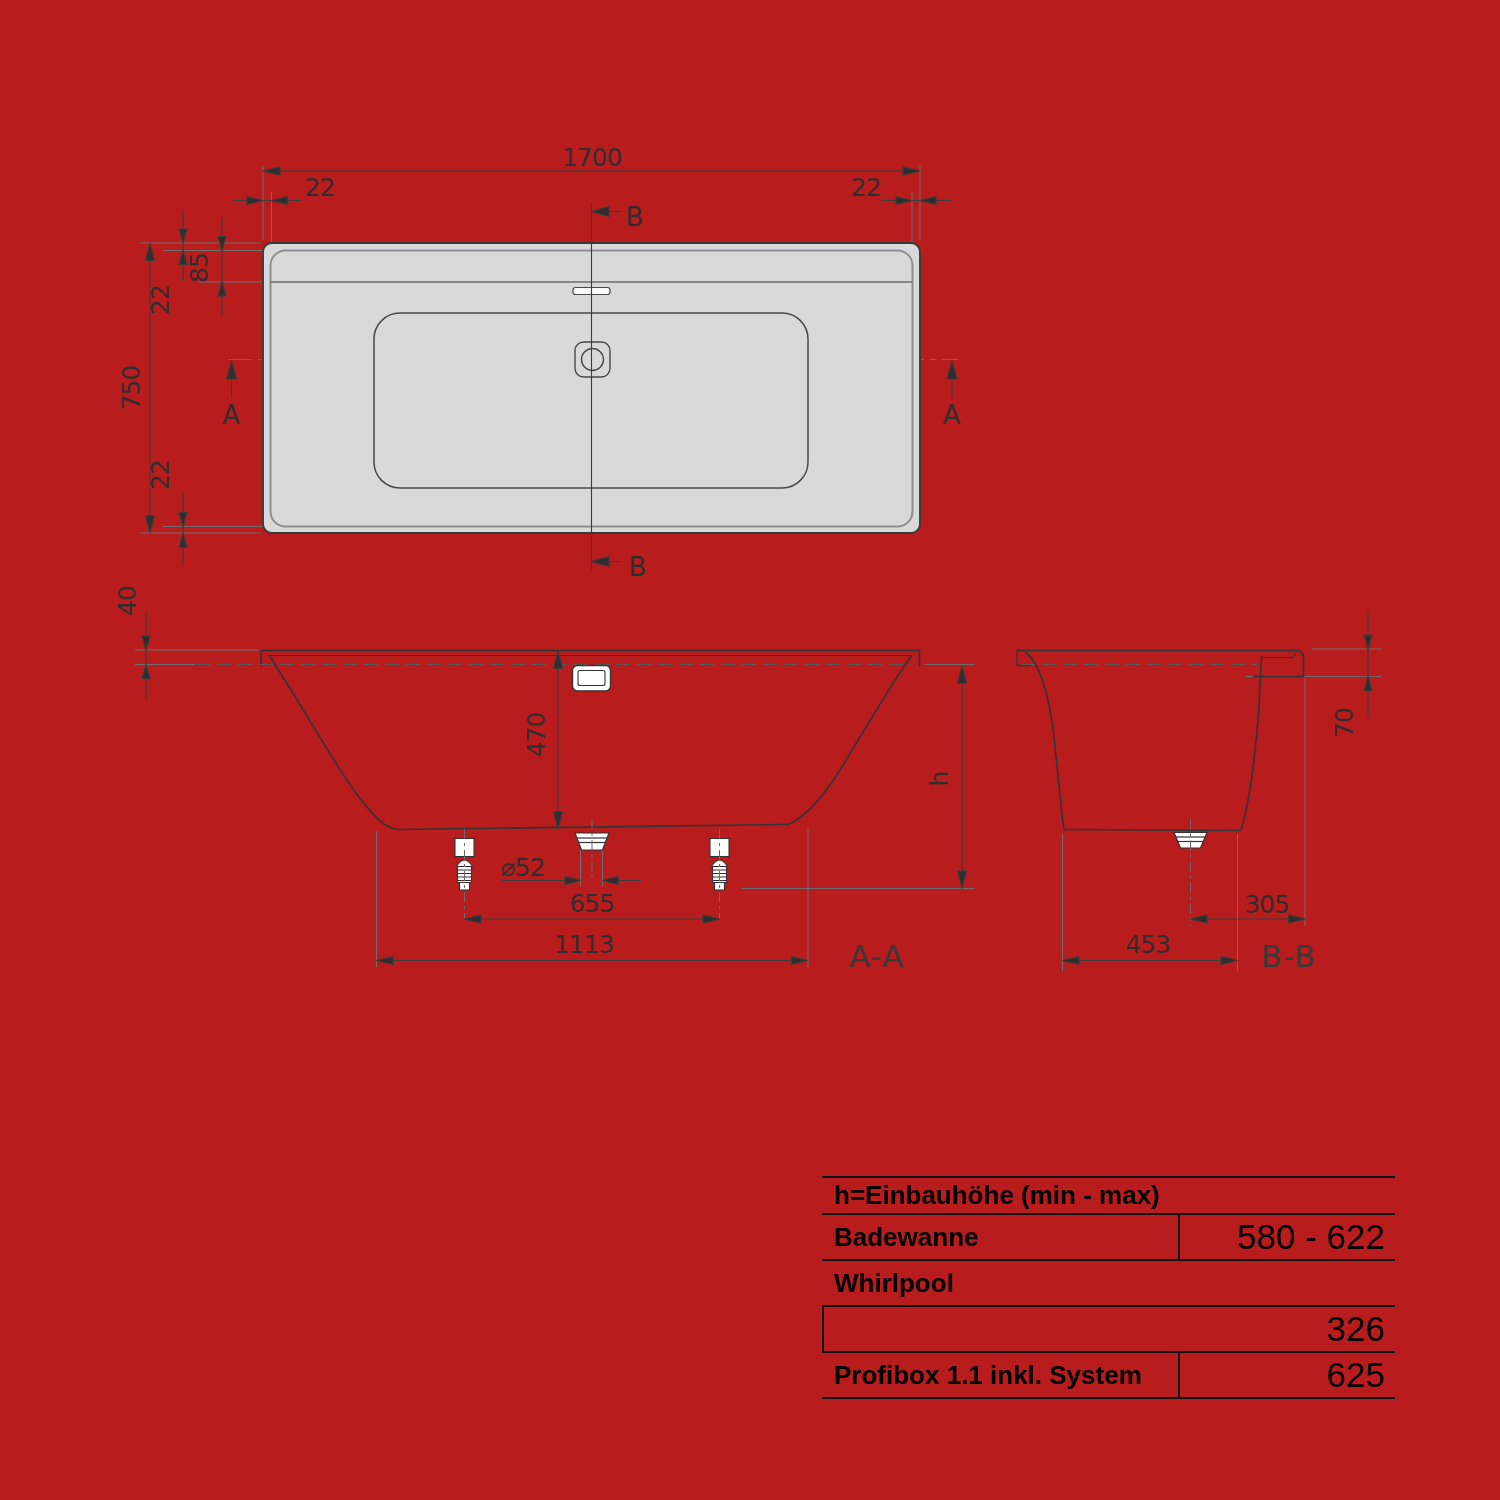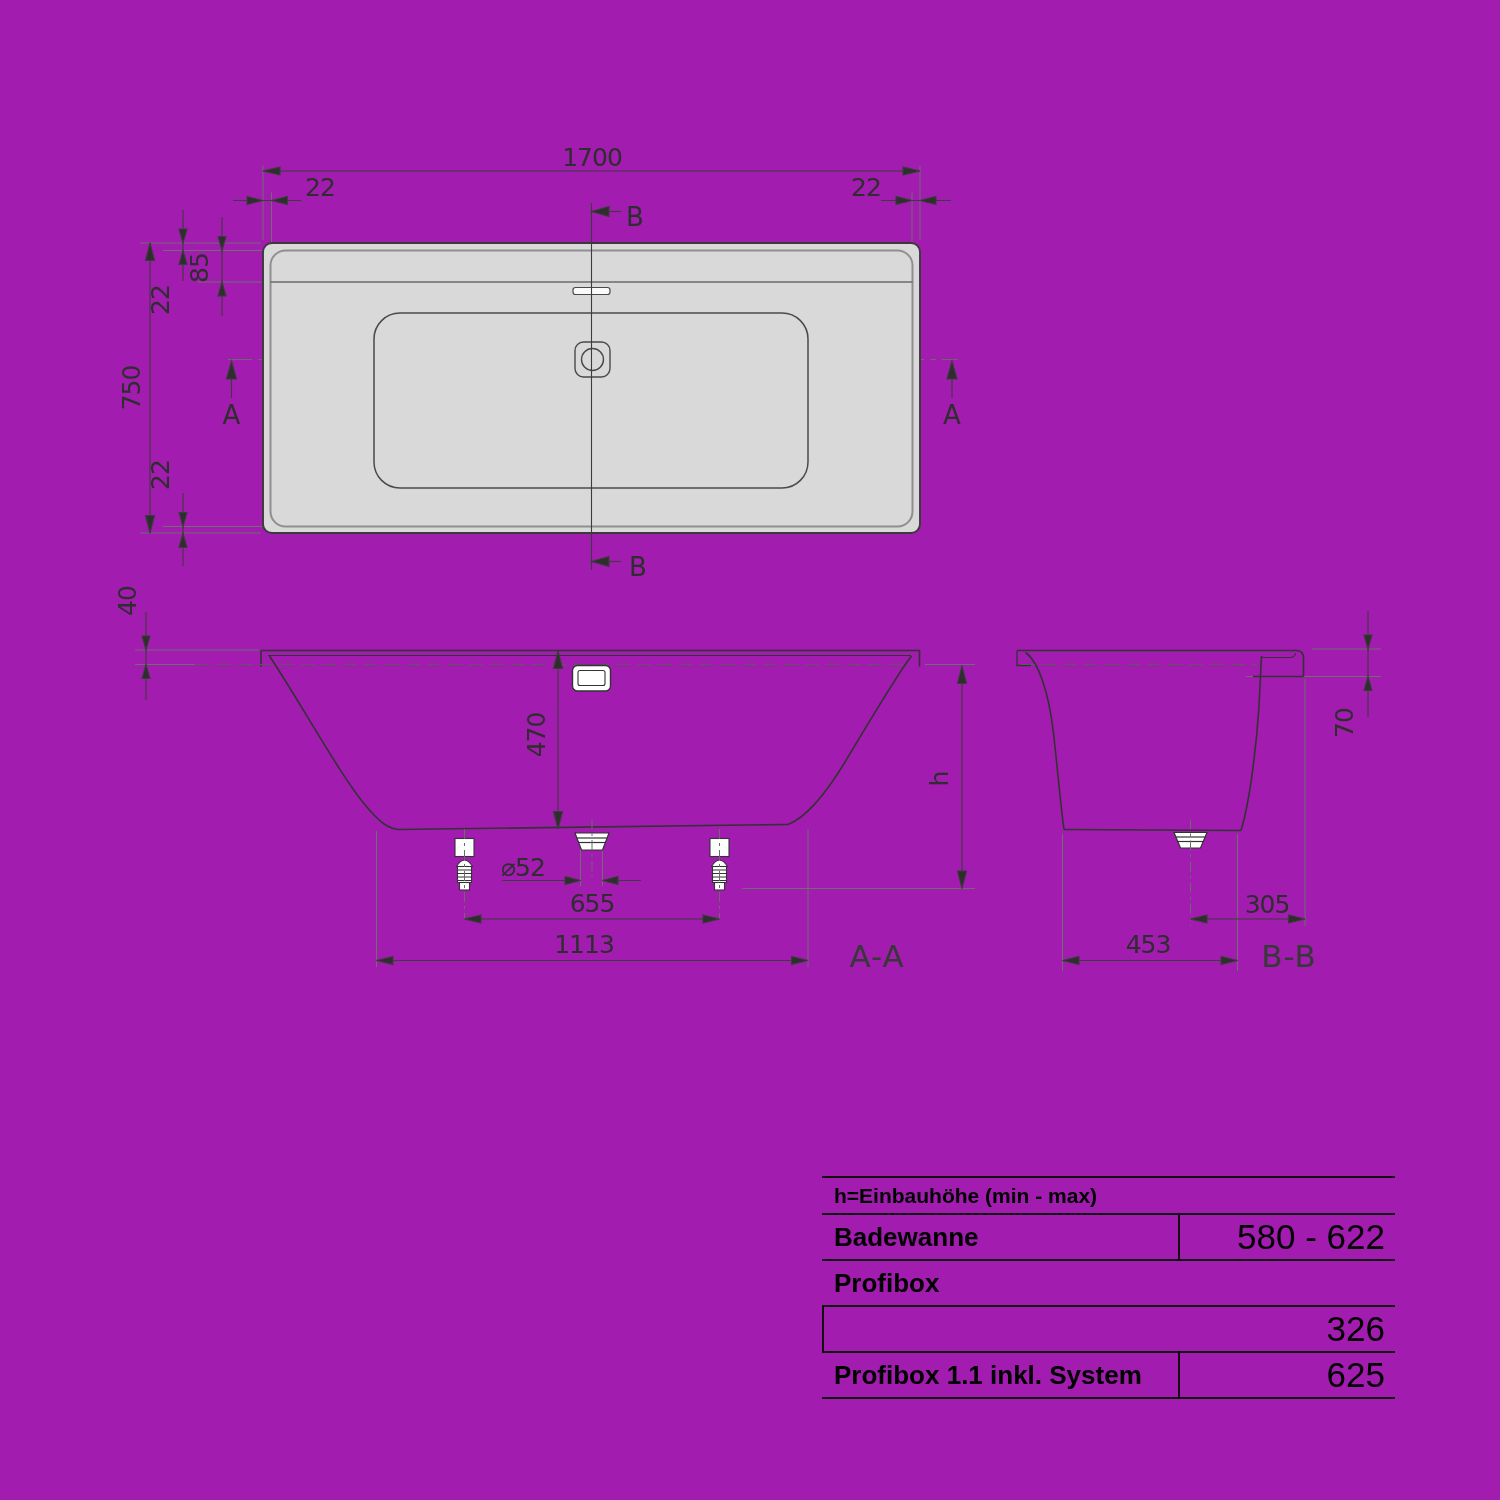--- a/index.html
+++ b/index.html
@@ -1,27 +1,27 @@
 <!DOCTYPE html>
 <html><head>
 <meta charset="utf-8">
 <style>
   html,body{margin:0;padding:0;background:#fff;}
-  .page{position:relative;width:1500px;height:1500px;background:#a21caf;overflow:hidden;
+  .page{position:relative;width:1500px;height:1500px;background:#b91c1c;overflow:hidden;
         font-family:"Liberation Sans",sans-serif;}
   svg{position:absolute;left:0;top:0;}
   
   text{font-family:"DejaVu Sans","Liberation Sans",sans-serif;fill:#2e2e2e;}
   .dim{font-size:25px;letter-spacing:-1px;text-anchor:middle;}
   .cut{font-size:26px;text-anchor:middle;}
   .sec{font-size:31px;letter-spacing:1px;text-anchor:middle;fill:#383838;}
   
   .spec-table{position:absolute;left:822px;top:1176px;width:573px;color:#000;}
   .spec-header{height:39px;border-top:2px solid #111;border-bottom:2px solid #111;
-    display:flex;align-items:center;padding-left:12px;font-weight:bold;font-size:21px;box-sizing:border-box;}
+    display:flex;align-items:center;padding-left:12px;font-weight:bold;font-size:26px;box-sizing:border-box;}
   .spec-row{height:46px;border-bottom:2px solid #111;display:flex;box-sizing:border-box;gap:16px;}
   .spec-label{width:340px;display:flex;align-items:center;padding-left:12px;
     font-weight:bold;font-size:26px;box-sizing:border-box;}
   .spec-value{flex:1;border-left:2px solid #111;display:flex;align-items:center;
     justify-content:flex-end;padding-right:10px;font-size:35px;box-sizing:border-box;}
 </style>
 </head>
 <body>
 
 <div class="page">
@@ -251,21 +251,21 @@
   </g>
 </svg>
 
   <div class="spec-table">
     <div class="spec-header">h=Einbauhöhe (min - max)</div>
     <div class="spec-row">
       <div class="spec-label">Badewanne</div>
       <div class="spec-value">580 - 622</div>
     </div>
     <div class="spec-row">
-      <div class="spec-label">Profibox</div>
+      <div class="spec-label">Whirlpool</div>
     </div>
     <div class="spec-row">
       <div class="spec-value">326</div>
     </div>
     <div class="spec-row">
       <div class="spec-label">Profibox 1.1 inkl. System</div>
       <div class="spec-value">625</div>
     </div>
   </div>
 

